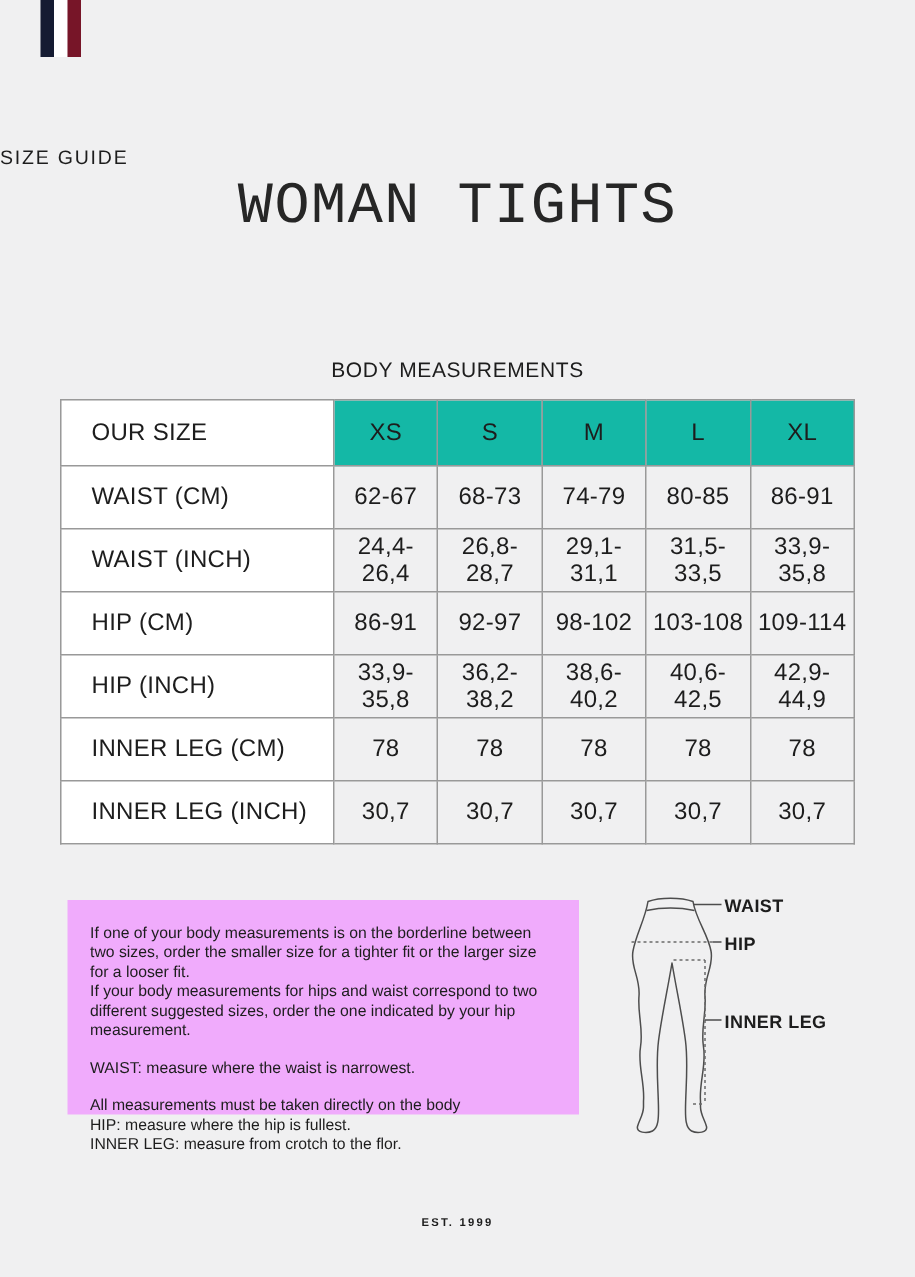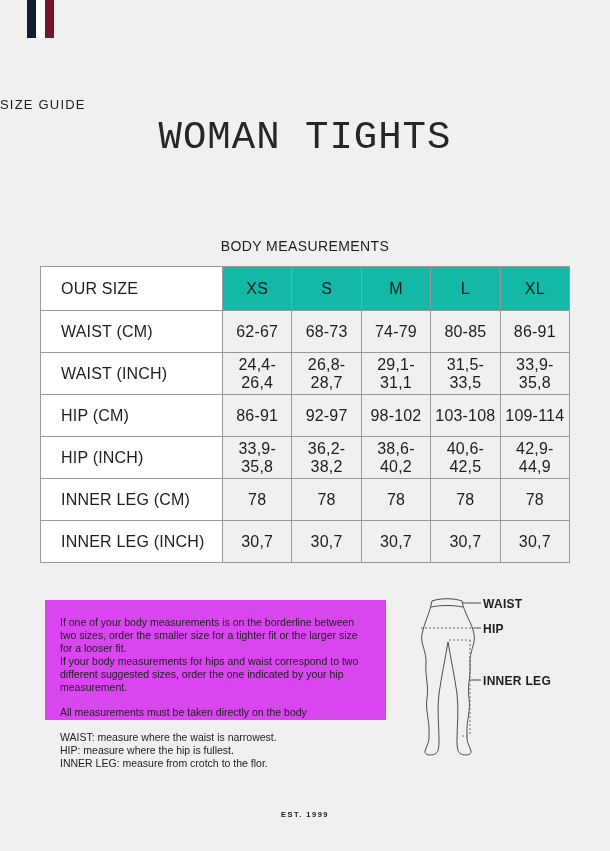--- a/index.html
+++ b/index.html
@@ -54,22 +54,22 @@
     background:#f0f0f1;
     padding:0;
   }
   .size-table thead th{background:#14b8a6;height:43px;}
   .size-table th.label-cell,.size-table td.label-cell{
     background:#ffffff;text-align:left;padding-left:20px;
   }
 
   
   .notes-box{
-    position:absolute;left:45px;top:600px;width:341px;height:120px;
-    background:#d946ef;
+    position:absolute;left:45px;top:600px;width:341px;height:143px;
+    background:#f0abfc;
     box-sizing:border-box;
     padding:16px 18px 0 15px;
     font-size:10.5px;line-height:13px;color:#1d1d1d;
   }
   .notes-box p{margin:0;}
   .notes-box .gap{margin-top:12px;}
 
   
   .diagram{position:absolute;left:405px;top:590px;width:170px;height:175px;}
   .diagram svg{position:absolute;left:0;top:0;}
@@ -173,22 +173,22 @@
         <td>30,7</td>
         <td>30,7</td>
         <td>30,7</td>
       </tr>
     </tbody>
   </table>
 
   <div class="notes-box">
     <p>If one of your body measurements is on the borderline between two sizes, order the smaller size for a tighter fit or the larger size for a looser fit.</p>
     <p>If your body measurements for hips and waist correspond to two different suggested sizes, order the one indicated by your hip measurement.</p>
+    <p class="gap">WAIST: measure where the waist is narrowest.</p>
     <p class="gap">All measurements must be taken directly on the body</p>
-    <p class="gap">WAIST: measure where the waist is narrowest.</p>
     <p>HIP: measure where the hip is fullest.</p>
     <p>INNER LEG: measure from crotch to the flor.</p>
   </div>
 
   <div class="diagram">
     <svg width="170" height="175" viewBox="0 0 170 175">
 
       <path d="M 27,11
            C 35,8 49,8 57,11
            C 59,23 67,33 69,44

